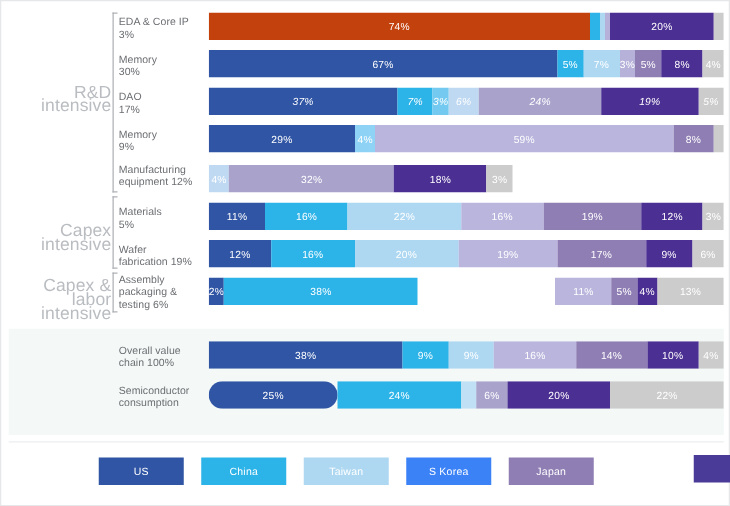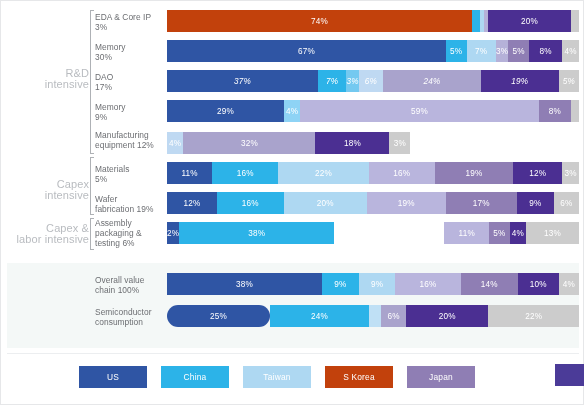--- a/index.html
+++ b/index.html
@@ -36,21 +36,21 @@
   .legend-bar {
     position: absolute;
     left: 6px; top: 352px;
     width: 572px; height: 50px;
     background: #ffffff;
     border-top: 1px solid #eceef0;
   }
   .grouplabel {
     position: absolute;
     text-align: right;
-    font-size: 11px;
+    font-size: 14px;
     line-height: 11px;
     color: #b9bcc0;
     letter-spacing: .1px;
   }
   .bracket {
     position: absolute;
     border-left: 1px solid #aeb1b5;
     border-top: 1px solid #aeb1b5;
     border-bottom: 1px solid #aeb1b5;
     width: 4px;
@@ -393,21 +393,21 @@
           </div>
         </div>
       </div>
   </div>
 
   <div class="legend-bar">
     <div class="legend-items" id="legend-host">
         <div class="legend-item" style="background: rgb(47, 85, 164);">US</div>
         <div class="legend-item" style="background: rgb(44, 179, 232);">China</div>
         <div class="legend-item" style="background: rgb(174, 216, 242);">Taiwan</div>
-        <div class="legend-item" style="background: #c2410c;">S Korea</div>
+        <div class="legend-item" style="background: #3b82f6;">S Korea</div>
         <div class="legend-item" style="background: rgb(143, 126, 180);">Japan</div>
       </div>
 
     <div class="watermark">
       <div class="wm-bg"></div>
     </div>
   </div>
 
 </div>
 

